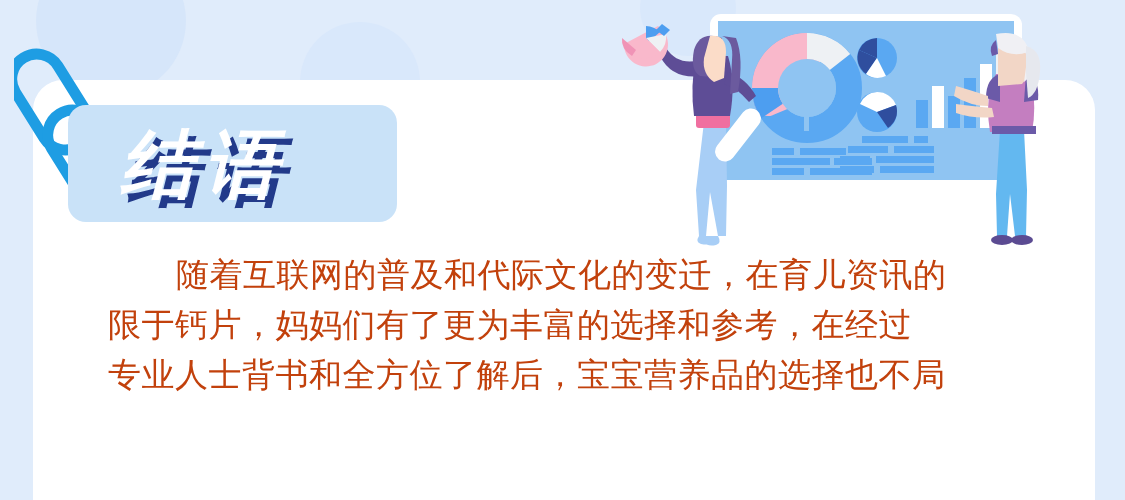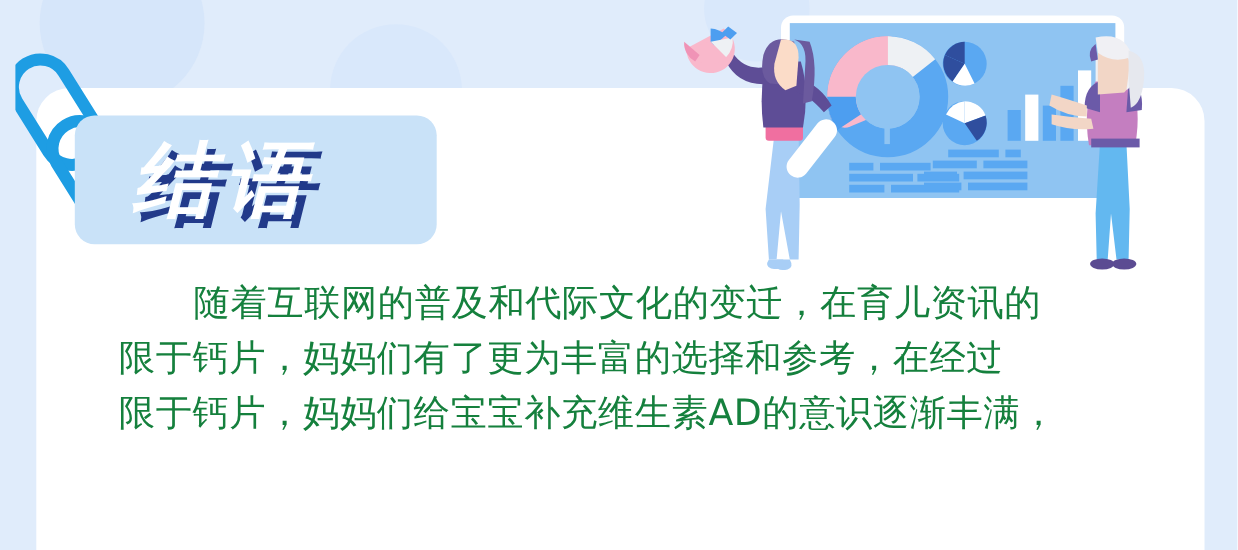--- a/index.html
+++ b/index.html
@@ -39,21 +39,21 @@
     font-family:"DejaVu Sans","Liberation Sans",sans-serif;
     white-space:nowrap;line-height:1;
   }
 
   
   .illo{position:absolute;left:600px;top:0px;width:460px;height:258px;}
 
   
   .body-text{
     position:absolute;left:108px;top:250px;width:900px;
-    color:#15803d;
+    color:#c2410c;
     font-family:"DejaVu Sans","Liberation Sans",sans-serif;
     font-size:33px;line-height:50px;letter-spacing:0.5px;
     text-align:justify;text-align-last:justify;
     white-space:nowrap;
   }
   .body-line{height:50px;display:flex;justify-content:space-between;}
   .body-line span{display:inline-block;}
   .indent{padding-left:68px;}
 </style>
 </head>
@@ -181,17 +181,17 @@
   <div class="title-text">结语</div>
 
   <div class="body-text">
     <div class="body-line indent">
       <span>随着互联网的普及和代际文化的变迁，在育儿资讯的</span>
     </div>
     <div class="body-line">
       <span>限于钙片，妈妈们有了更为丰富的选择和参考，在经过</span>
     </div>
     <div class="body-line">
-      <span>限于钙片，妈妈们给宝宝补充维生素AD的意识逐渐丰满，</span>
+      <span>专业人士背书和全方位了解后，宝宝营养品的选择也不局</span>
     </div>
   </div>
 
 </div>
 
 </body></html>

